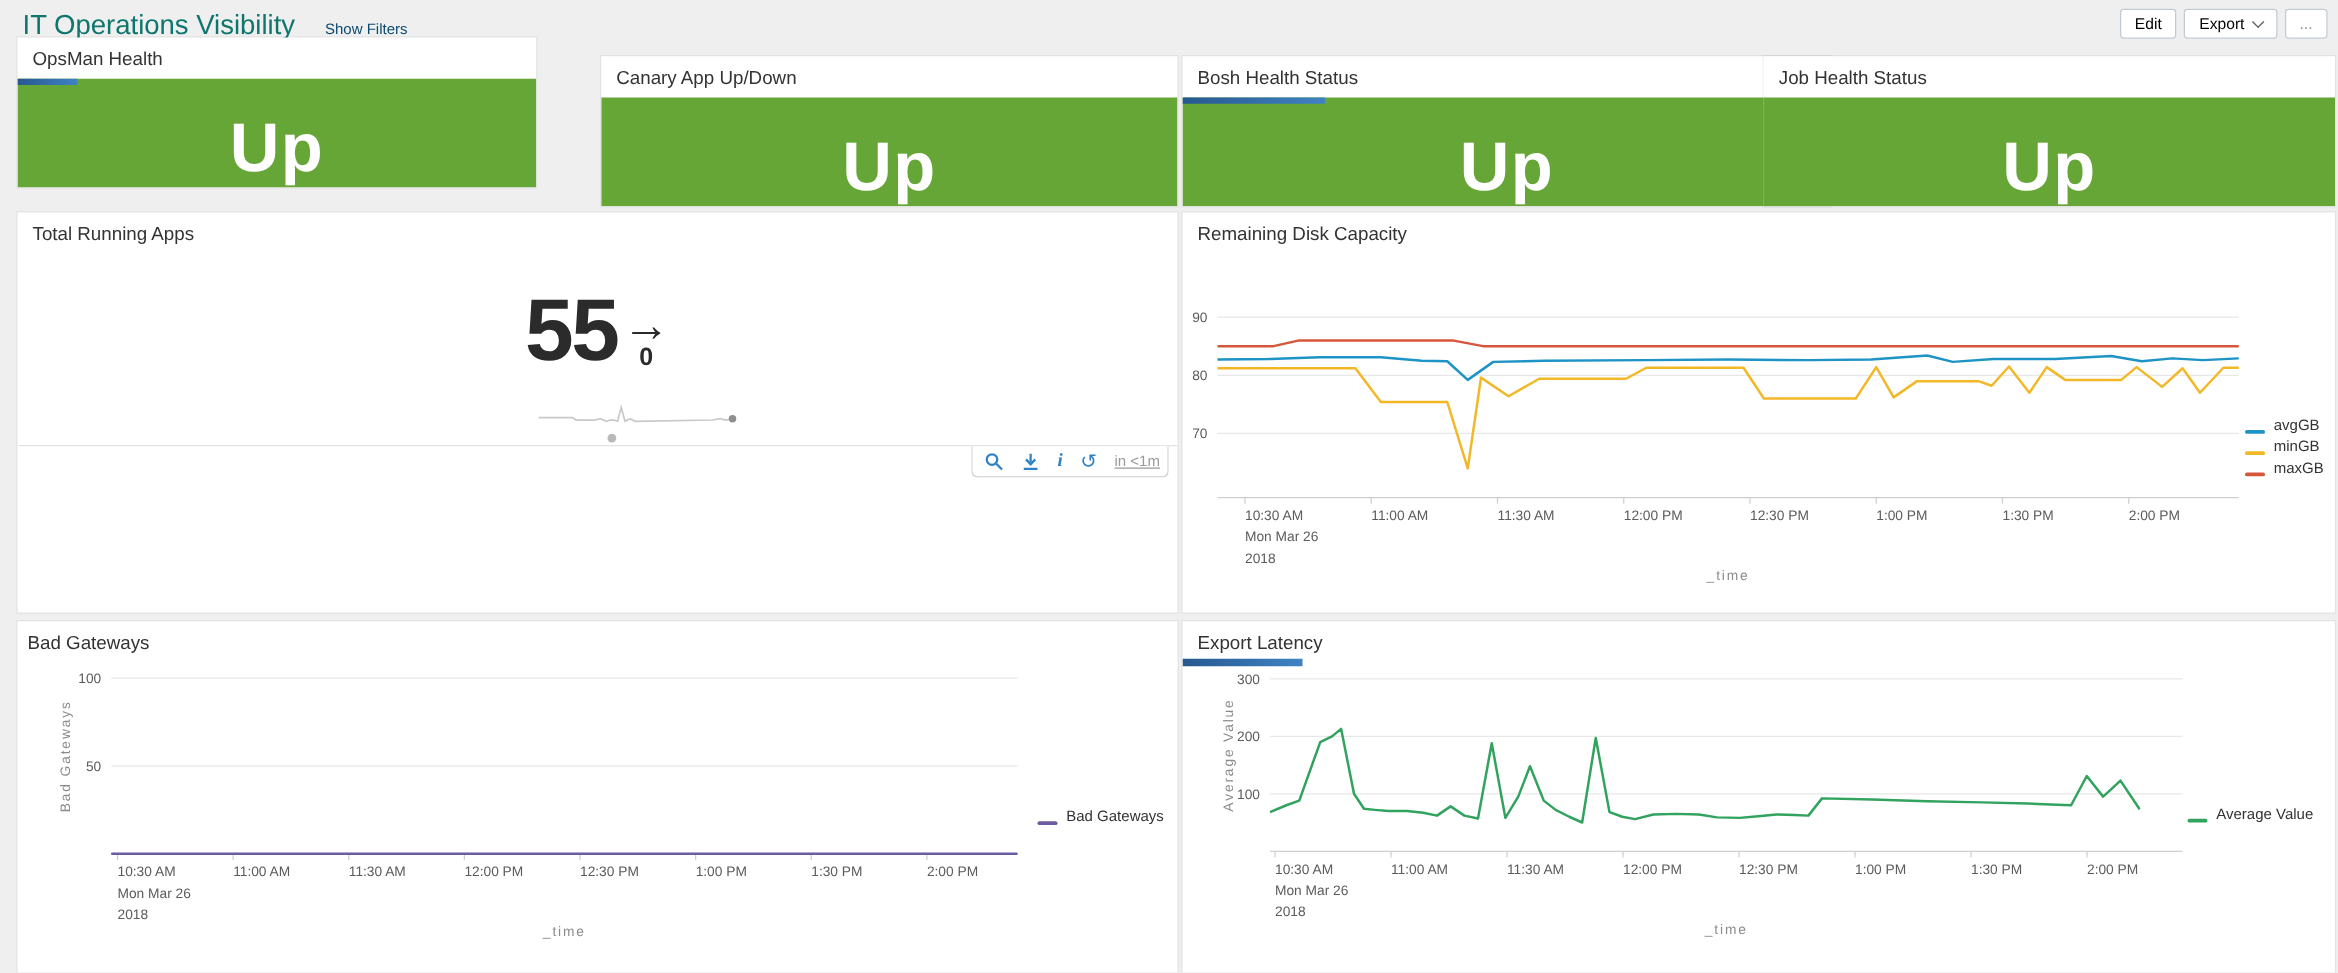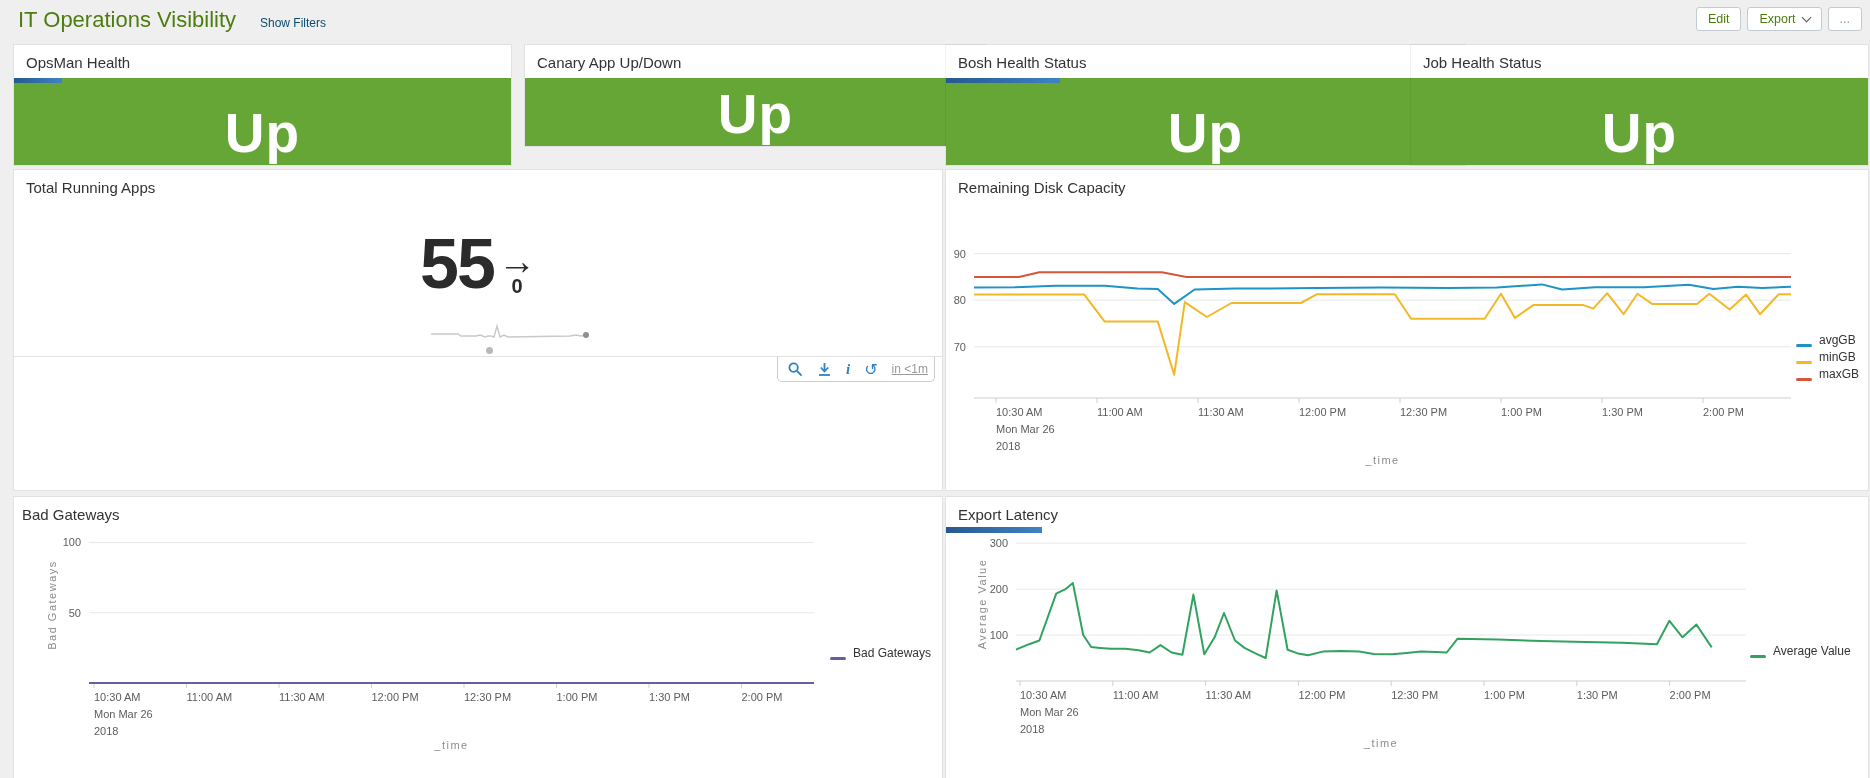--- a/index.html
+++ b/index.html
@@ -1,23 +1,23 @@
 <!DOCTYPE html>
 <html><head>
 <meta charset="utf-8">
 <style>
   html,body{margin:0;padding:0;background:#efefef;font-family:"Liberation Sans","DejaVu Sans",sans-serif;}
   .stage{position:relative;width:1870px;height:778px;overflow:hidden;background:#efefef;}
 
   
-  .hdr-title{position:absolute;left:18px;top:7px;font-size:22px;color:#4d7c0f;font-weight:400;}
+  .hdr-title{position:absolute;left:18px;top:7px;font-size:22px;color:#0f766e;font-weight:400;}
   .hdr-link{position:absolute;left:219px;top:16px;font-size:12px;color:#4a90c8;cursor:pointer;}
   .hdr-btns{position:absolute;right:8px;top:7px;display:flex;gap:6px;}
   .btn{background:#fff;border:1px solid #c3cbd2;border-radius:3px;height:24px;padding:0 11px;
-       font-size:12.5px;color:#4d7c0f;display:inline-flex;align-items:center;gap:7px;cursor:pointer;box-sizing:border-box;}
+       font-size:12.5px;color:#000000;display:inline-flex;align-items:center;gap:7px;cursor:pointer;box-sizing:border-box;}
   .btn.more{color:#8a9299;}
   .chev{width:6px;height:6px;border-right:1.5px solid #555;border-bottom:1.5px solid #555;
         transform:rotate(45deg);margin-top:-3px;}
 
   
   .panel{position:absolute;background:#fff;box-shadow:0 0 0 1px rgba(0,0,0,0.05);overflow:hidden;}
   .ptitle{position:absolute;left:12px;top:9px;font-size:15px;color:#333;white-space:nowrap;}
   .up-block{position:absolute;left:0;right:0;top:33px;bottom:0;display:flex;align-items:flex-end;justify-content:center;}
   .up-text{color:#fff;font-size:55px;font-weight:bold;letter-spacing:1px;}
   .progress{position:absolute;left:0;height:5px;z-index:3;}
@@ -59,28 +59,28 @@
     <div class="hdr-btns">
       <button class="btn">Edit</button>
       <button class="btn">
           <span>Export</span>
           <span class="chev"></span>
         </button>
       <button class="btn more">...</button>
     </div>
   </div>
 
-  <div class="panel" style="left:14px;top:45px;width:497px;height:120px;">
+  <div class="panel" style="left:14px;top:30px;width:415px;height:120px;">
     <div class="ptitle">OpsMan Health</div>
     <div class="progress" style="top: 33px; width: 48px; background: linear-gradient(90deg, rgb(39, 88, 143), rgb(63, 131, 196));"></div>
     <div class="up-block" style="background: rgb(101, 166, 55);">
       <span class="up-text">Up</span>
     </div>
   </div>
-  <div class="panel" style="left:481px;top:45px;width:461px;height:101px;margin-left:44px;">
+  <div class="panel" style="left:481px;top:45px;width:461px;height:120px;">
     <div class="ptitle">Canary App Up/Down</div>
     <div class="up-block" style="background: rgb(101, 166, 55);">
       <span class="up-text">Up</span>
     </div>
   </div>
   <div class="panel" style="left:946px;top:45px;width:519px;height:120px;">
     <div class="ptitle">Bosh Health Status</div>
     <div class="progress" style="top: 33px; width: 114px; background: linear-gradient(90deg, rgb(39, 88, 143), rgb(63, 131, 196));"></div>
     <div class="up-block" style="background: rgb(101, 166, 55);">
       <span class="up-text">Up</span>

